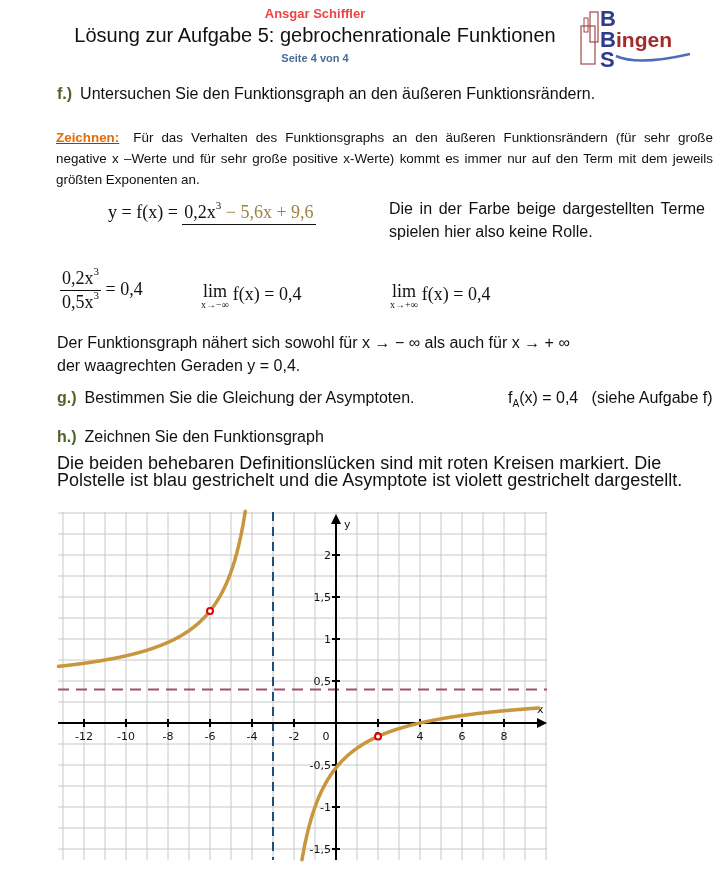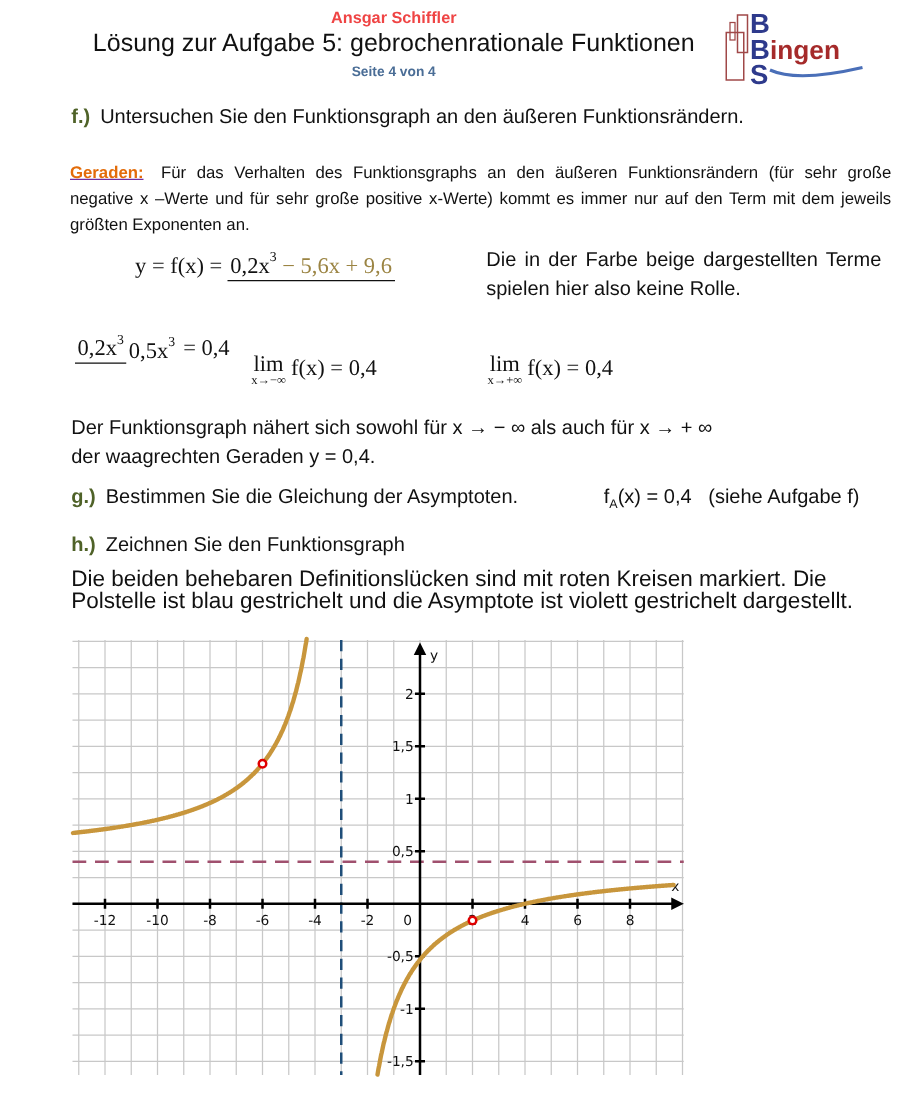--- a/index.html
+++ b/index.html
@@ -9,21 +9,21 @@
   .author { left: 0; width: 630px; top: 6px; text-align: center; color: #ef4444; font-weight: bold; font-size: 13px; }
   .title { left: 0; width: 630px; top: 24px; text-align: center; font-size: 20px; color: #111; }
   .pageinfo { left: 0; width: 630px; top: 52px; text-align: center; color: #4a6d96; font-weight: bold; font-size: 11px; }
   .logo { left: 578px; top: 4px; width: 120px; height: 64px; }
   .task { font-size: 16px; }
   .task .lbl { color: #4f6228; font-weight: bold; margin-right: 8px; }
   .hint { left: 56px; top: 127px; width: 657px; font-size: 13.4px; line-height: 21px; text-align: justify; }
   .hint .hl { color: #e36c09; font-weight: bold; text-decoration: underline; text-decoration-color: #7030a0; margin-right: 14px; }
   .math { font-family: "Liberation Serif", "DejaVu Serif", serif; font-size: 18px; }
   .beige { color: #9b8443; }
-  .frac { display: inline-flex; flex-direction: row; align-items: center; vertical-align: middle; }
+  .frac { display: inline-flex; flex-direction: column; align-items: center; vertical-align: middle; }
   .frac .num { border-bottom: 1px solid #111; padding: 0 2px 1px 2px; }
   .frac .den { padding: 1px 2px 0 2px; }
   sup { font-size: 11px; vertical-align: 9px; line-height: 0; }
   .lim { display: inline-flex; flex-direction: column; align-items: center; vertical-align: middle; margin-right: 4px; }
   .lim .under { font-size: 10px; margin-top: -3px; }
   .note { left: 389px; top: 197px; width: 316px; font-size: 16px; line-height: 23px; text-align: justify; }
   .para { left: 57px; top: 331px; width: 620px; font-size: 16px; line-height: 23px; }
   .small { left: 57px; top: 455px; width: 660px; font-size: 18px; line-height: 17px; }
   svg text { font-family: "DejaVu Sans", sans-serif; font-size: 11px; fill: #111; }
 </style>
@@ -45,21 +45,21 @@
     <text x="22" y="63" style="font-family:'Liberation Sans',sans-serif;font-size:22px;font-weight:bold;fill:#2e3a8c">S</text>
     <path d="M38 52 Q60 62 112 50" fill="none" stroke="#4a6fb8" stroke-width="2.5"></path>
   </svg>
 </div>
 
 <div class="abs task" style="left:57px;top:85px;">
   <span class="lbl">f.)</span><span>Untersuchen Sie den Funktionsgraph an den äußeren Funktionsrändern.</span>
 </div>
 
 <div class="abs hint">
-  <span class="hl">Geraden:</span><span>Für das Verhalten des Funktionsgraphs an den äußeren Funktionsrändern (für sehr große negative x –Werte und für sehr große positive x-Werte) kommt es immer nur auf den Term mit dem jeweils größten Exponenten an.</span>
+  <span class="hl">Zeichnen:</span><span>Für das Verhalten des Funktionsgraphs an den äußeren Funktionsrändern (für sehr große negative x –Werte und für sehr große positive x-Werte) kommt es immer nur auf den Term mit dem jeweils größten Exponenten an.</span>
 </div>
 
 <div class="abs math" style="left:60px;top:202px;margin-left:48px;">
   <span>y = f(x) =</span>
   <span class="frac">
     <span class="num"><span>0,2x</span><sup>3</sup><span class="beige"> − 5,6x + 9,6</span></span>
   </span>
 </div>
 
 <div class="abs note">Die in der Farbe beige dargestellten Terme spielen hier also keine Rolle.</div>
@@ -87,21 +87,21 @@
 </div>
 
 <div class="abs para">
   <div>Der Funktionsgraph nähert sich sowohl für x → − ∞ als auch für x → + ∞</div>
   <div>der waagrechten Geraden y = 0,4.</div>
 </div>
 
 <div class="abs task" style="left:57px;top:389px;">
   <span class="lbl">g.)</span><span>Bestimmen Sie die Gleichung der Asymptoten.</span>
 </div>
-<div class="abs task" style="left:483px;top:389px;">
+<div class="abs task" style="left:508px;top:389px;">
   <span>f</span><sub style="font-size:10px">A</sub><span style="white-space:pre">(x) = 0,4   (siehe Aufgabe f)</span>
 </div>
 
 <div class="abs task" style="left:57px;top:428px;">
   <span class="lbl">h.)</span><span>Zeichnen Sie den Funktionsgraph</span>
 </div>
 
 <div class="abs small">Die beiden behebaren Definitionslücken sind mit roten Kreisen markiert. Die Polstelle ist blau gestrichelt und die Asymptote ist violett gestrichelt dargestellt.</div>
 
 <svg class="abs" id="chart" style="left:0;top:500px;" width="725" height="385">

